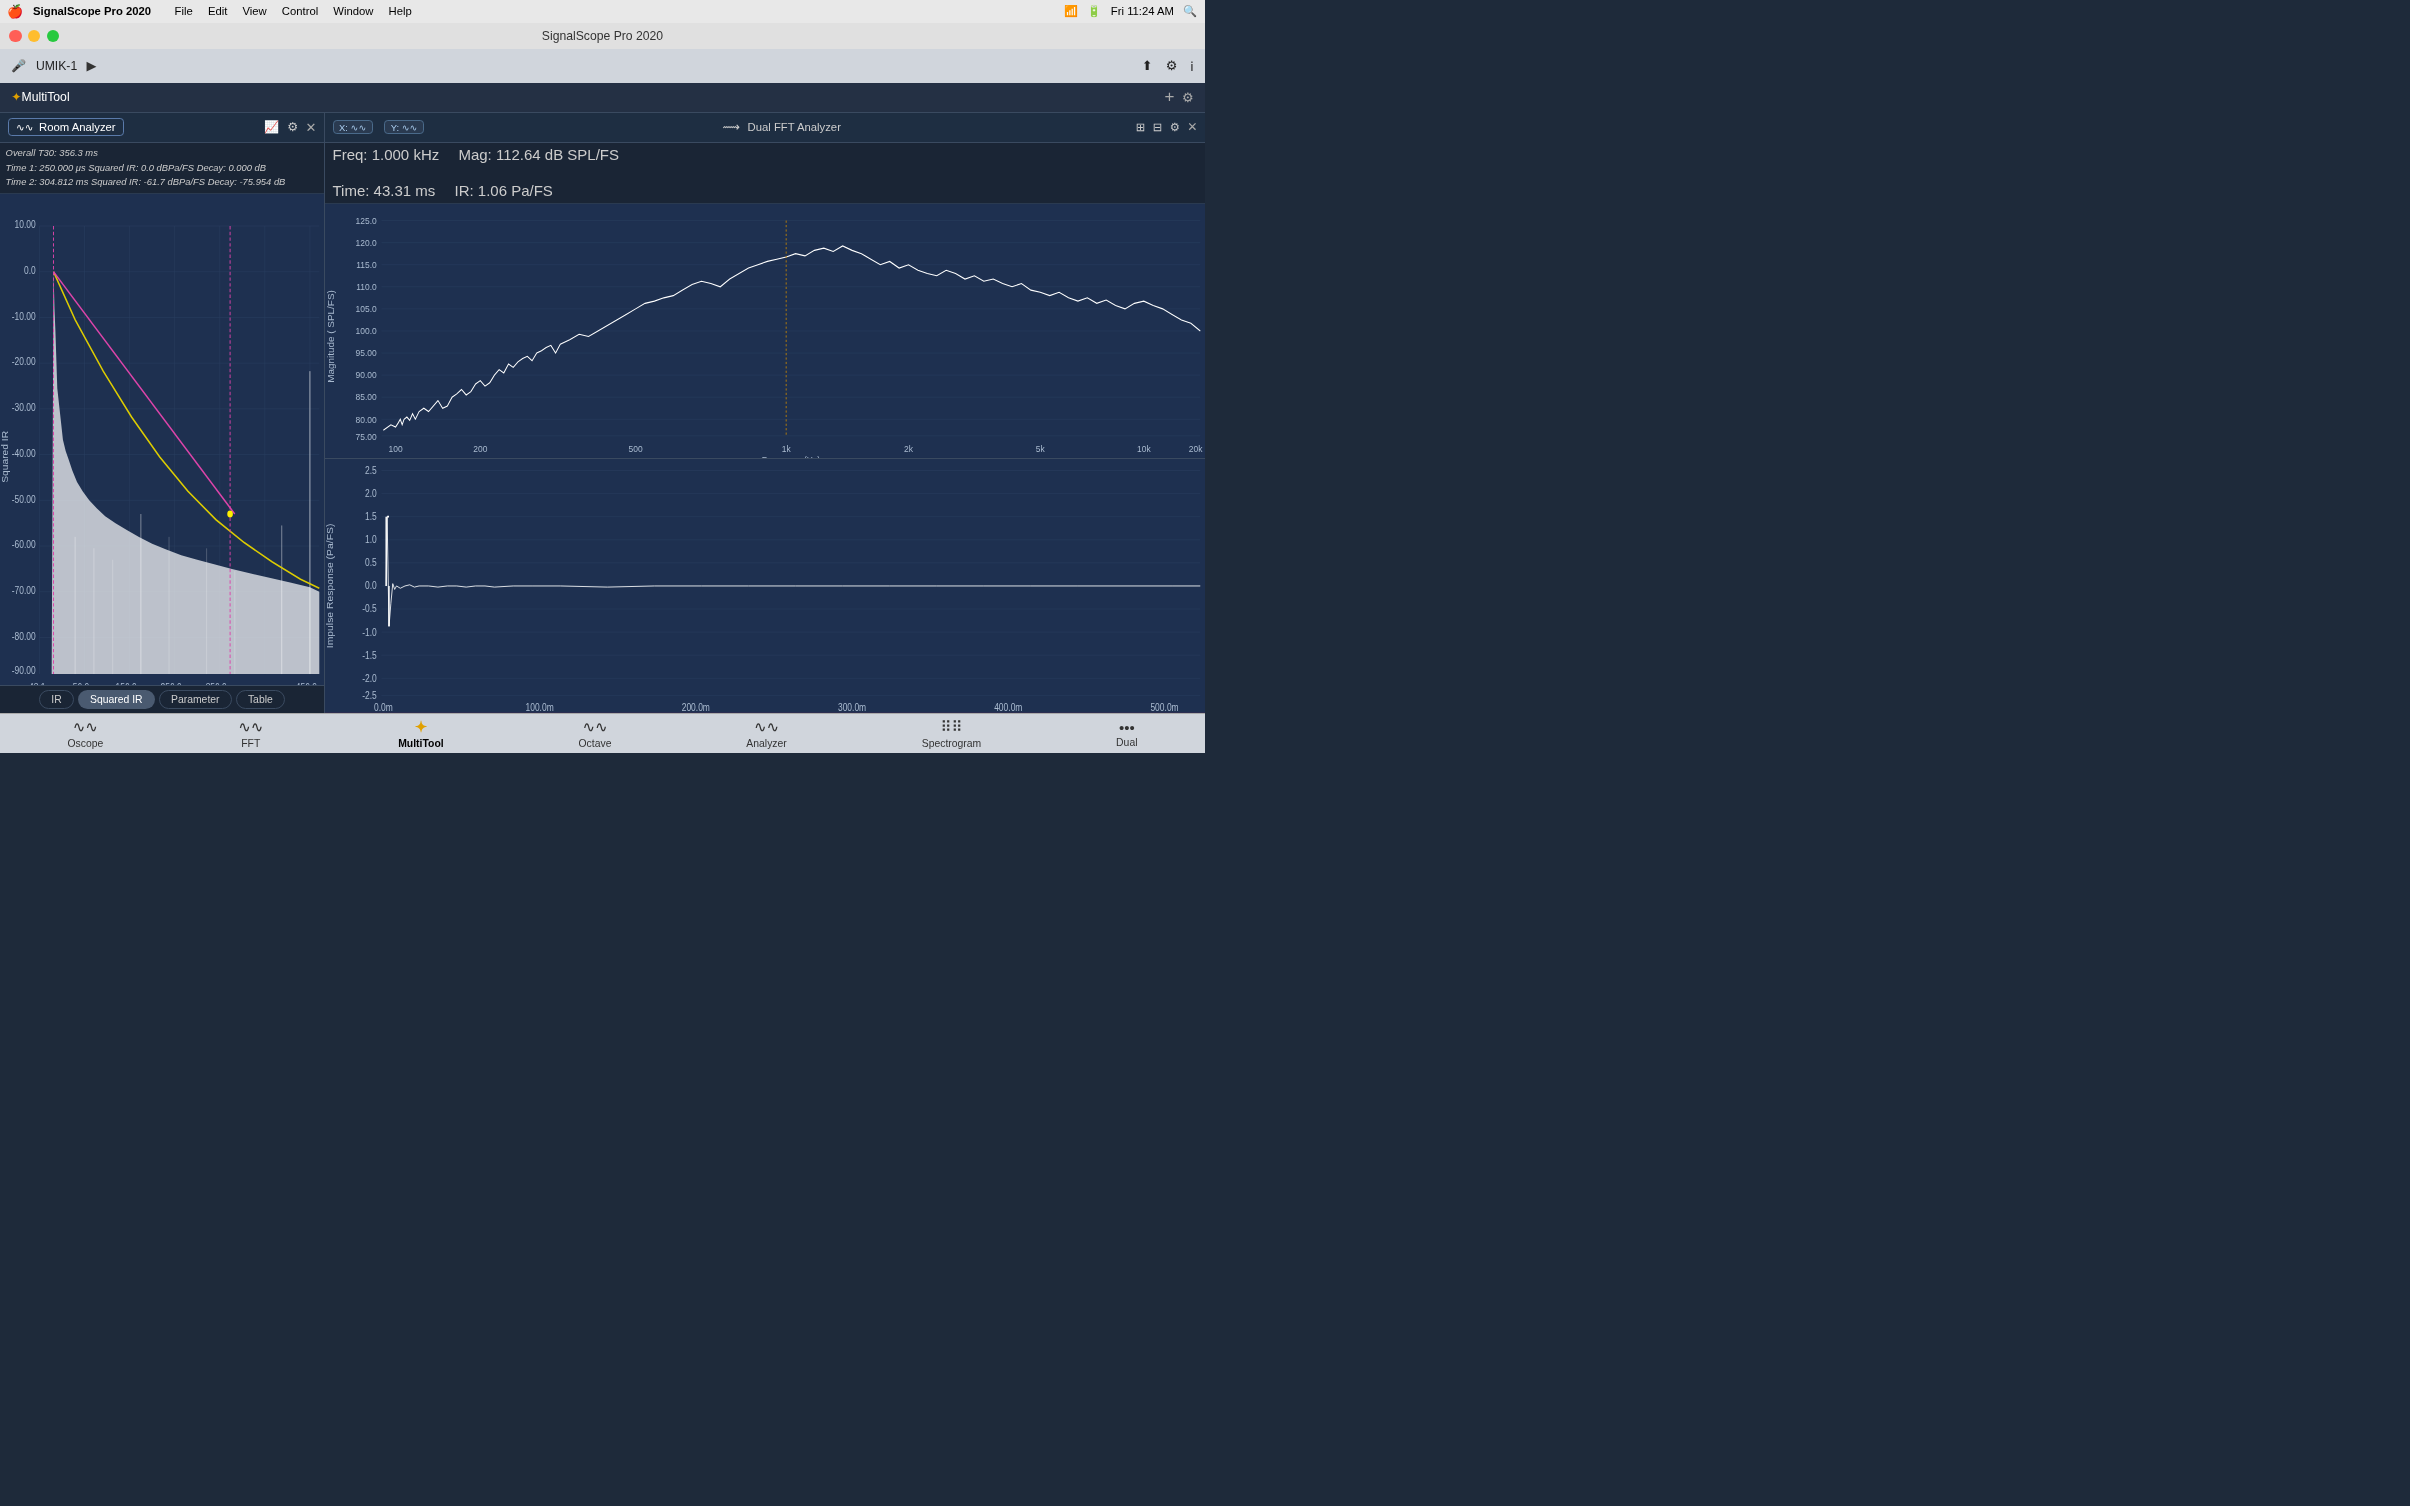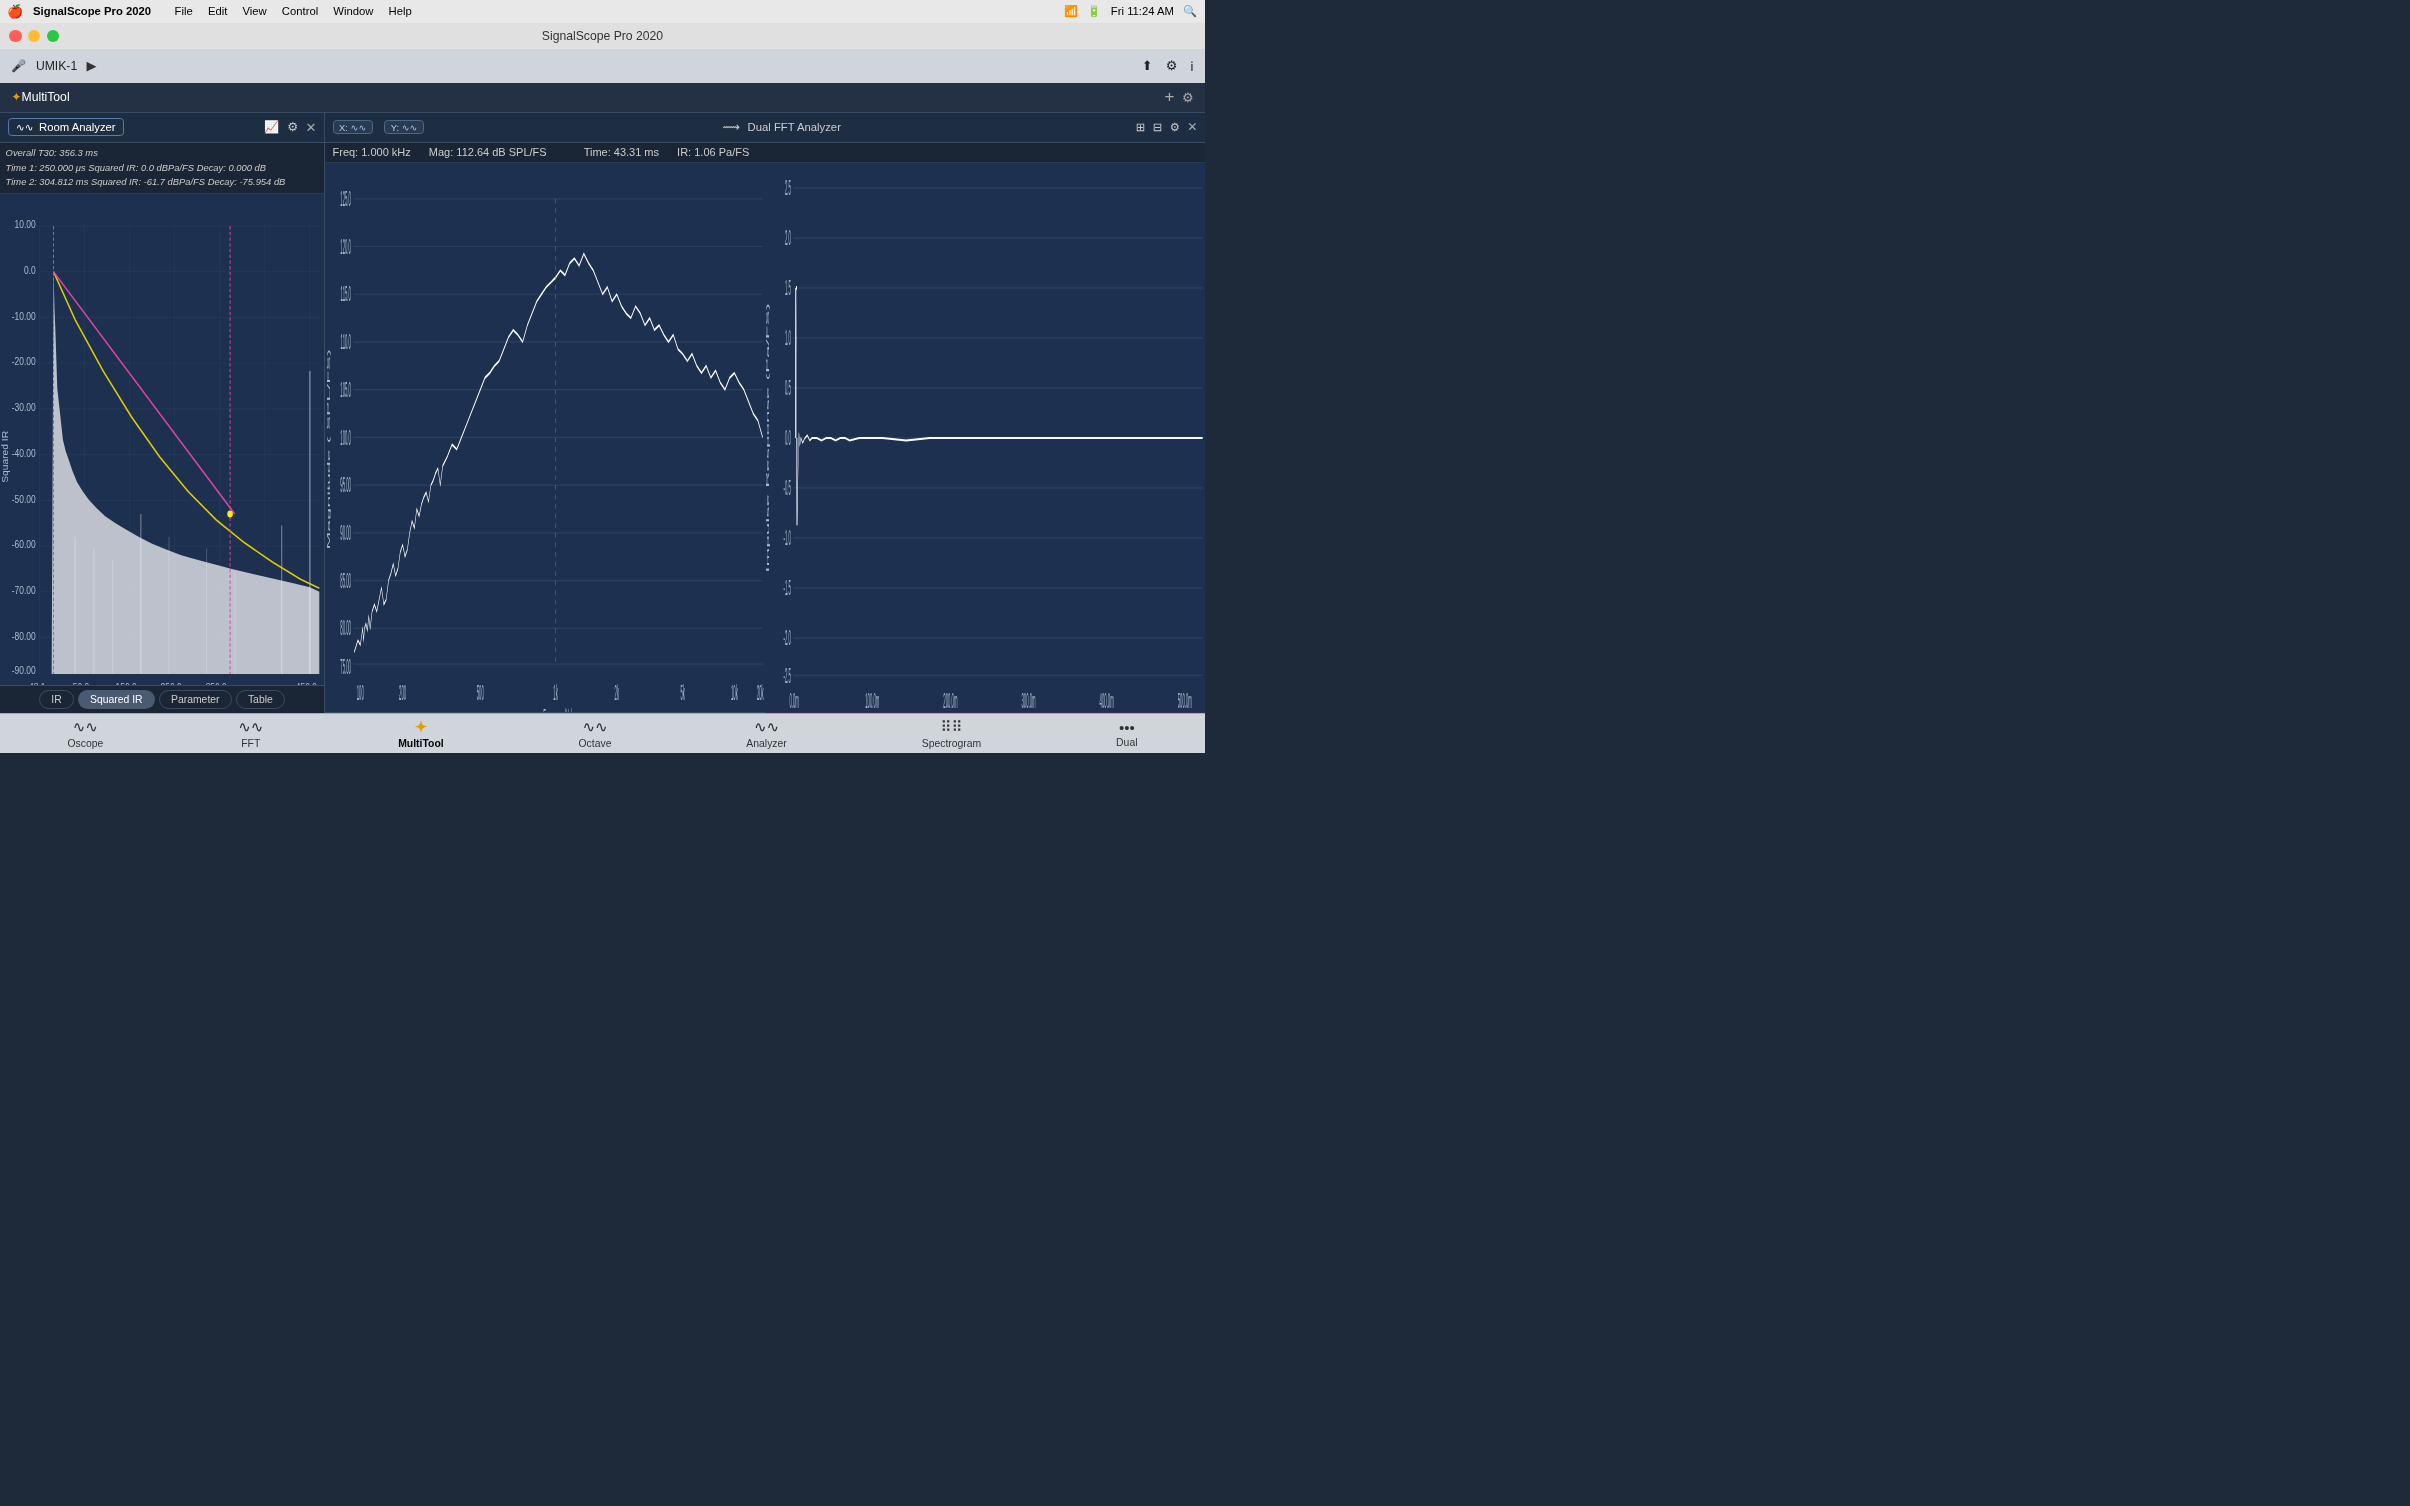--- a/index.html
+++ b/index.html
@@ -194,32 +194,33 @@
       display: flex;
       align-items: center;
       padding: 0 7.5px;
       gap: 7.5px;
       font-size: 11.3px;
       color: #ccc;
       border-bottom: 0.9px solid #3a4a60;
     }
     .dual-fft-info {
       padding: 3.8px 7.5px;
-      font-size: 11px;
+      font-size: 15px;
       color: #ccc;
       background: #1a2535;
       border-bottom: 0.9px solid #2a3a50;
       display: flex;
-      gap: 37px;
+      gap: 19px;
+      flex-direction: column;
     }
 
     .right-charts {
       flex: 1;
       display: flex;
-      flex-direction: row;
+      flex-direction: column;
     }
     .top-chart {
       flex: 1;
       background: #1e3050;
       position: relative;
       border-bottom: 0.9px solid #3a4a60;
     }
     .bottom-chart {
       flex: 1;
       background: #be185d;

